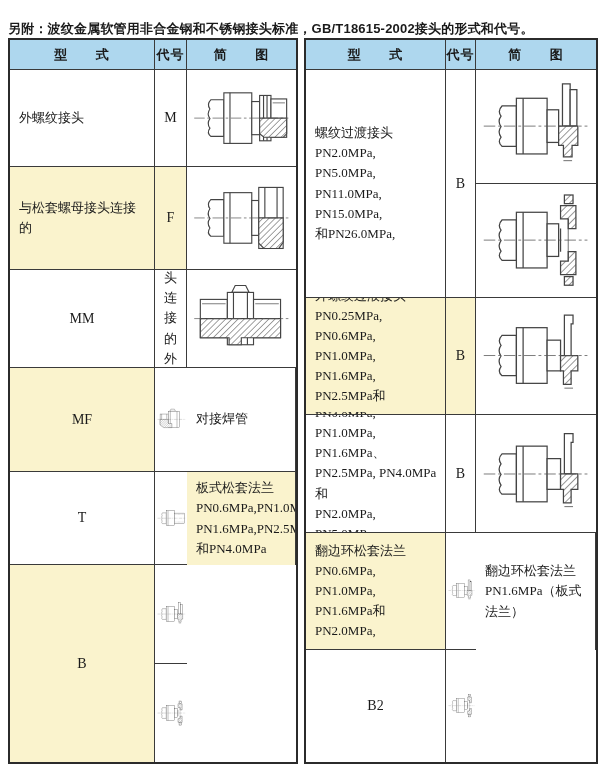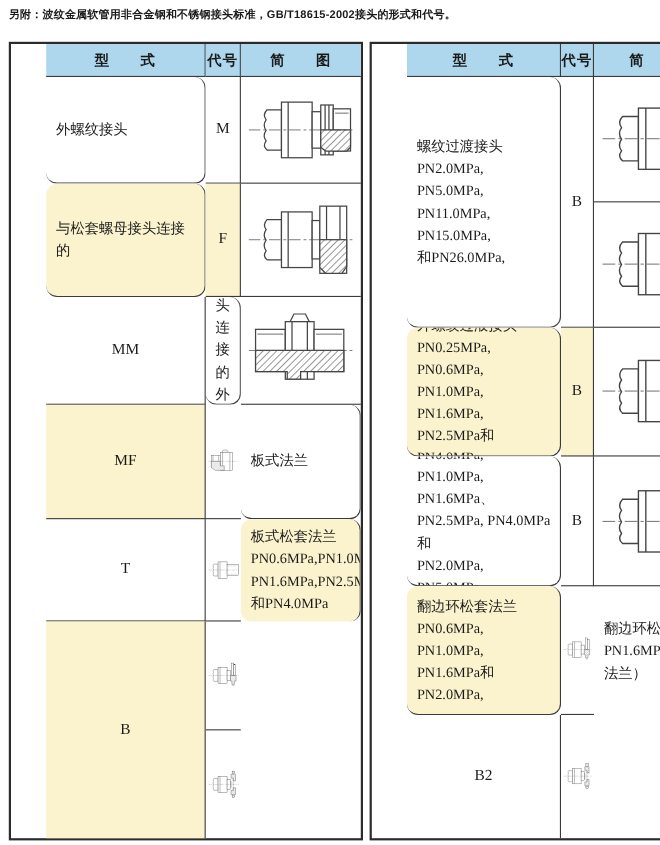--- a/index.html
+++ b/index.html
@@ -1,41 +1,40 @@
 <!DOCTYPE html>
 <html><head>
 <meta charset="utf-8">
 <style>
   html,body{margin:0;padding:0;}
   body{
     width:600px;height:768px;background:#ffffff;position:relative;
     font-family:"Liberation Sans",sans-serif;color:#1a1a1a;overflow:hidden;
   }
   .note{
-    position:absolute;left:8px;top:6px;width:588px;
-    font-size:10px;font-weight:bold;letter-spacing:.2px;
+    position:absolute;left:8px;top:20px;width:588px;
+    font-size:13px;font-weight:bold;letter-spacing:.2px;
   }
   .tables{position:absolute;left:8px;top:38px;display:flex;gap:6px;}
-  .tbl{border:2px solid #2b2b2b;background:#fff;display:grid;padding-left:32px;}
+  .tbl{border:2px solid #2b2b2b;background:#fff;display:grid;}
   .tbl-left{grid-template-columns:145px 32px 109px;grid-template-rows:30px 97px 103px 98px 104px 93px 197px;}
   .tbl-right{grid-template-columns:140px 30px 120px;grid-template-rows:30px 228px 117px 118px 117px 112px;}
   .cell{
     border-right:1px solid #3a3a3a;border-bottom:1px solid #3a3a3a;
     box-sizing:border-box;display:flex;align-items:center;overflow:hidden;
   }
   .last-col{border-right:none;}
   .last-row{border-bottom:none;}
   .th{
     background:#aed7ee;justify-content:center;font-weight:bold;font-size:13px;
     white-space:pre;letter-spacing:1px;
   }
   .type{
     padding:4px 6px 4px 9px;font-size:13px;line-height:1.55;white-space:pre-line;
     font-family:"Liberation Serif",serif;
-    border-radius:10px;
   }
   .code{
     justify-content:center;font-family:"Liberation Serif",serif;font-size:14px;
   }
   .yellow{background:#faf3cd;}
   .diagcell{flex-direction:column;align-items:stretch;padding:0;}
   .subdiag{flex:1;display:flex;align-items:center;justify-content:center;overflow:hidden;}
   .subdiag + .subdiag{border-top:1px solid #3a3a3a;}
   .diag{width:96%;height:94%;display:block;margin:auto;}
   .defs{position:absolute;width:0;height:0;overflow:hidden;}
@@ -205,21 +204,21 @@
 
     <div class="cell code yellow">MF</div>
     <div class="cell last-col diagcell">
       <div class="subdiag">
           <svg class="diag">
             <use href="#sym-mf"></use>
           </svg>
         </div>
     </div>
 
-    <div class="cell type">板式法兰</div>
+    <div class="cell type">对接焊管</div>
     <div class="cell code">T</div>
     <div class="cell last-col diagcell">
       <div class="subdiag">
           <svg class="diag">
             <use href="#sym-t"></use>
           </svg>
         </div>
     </div>
 
     <div class="cell type yellow last-row">板式松套法兰

